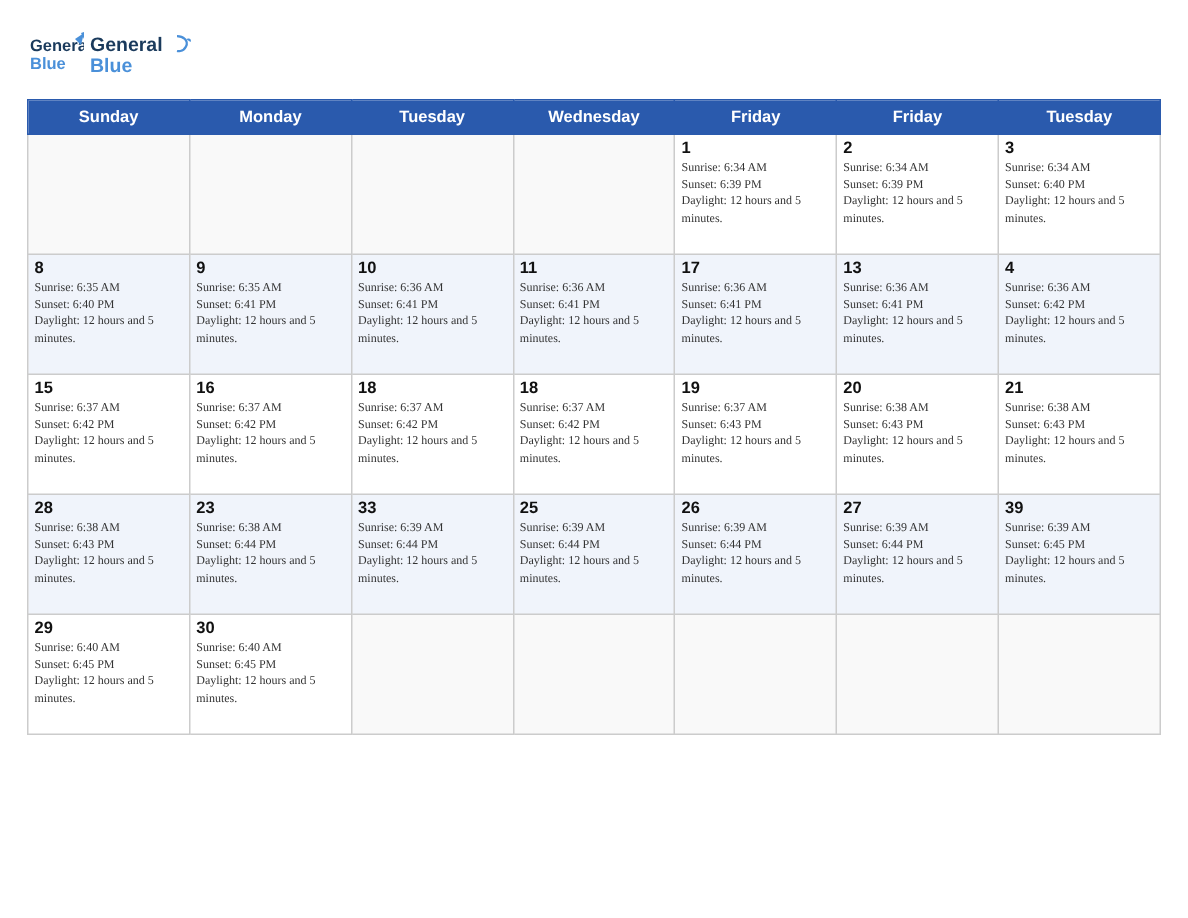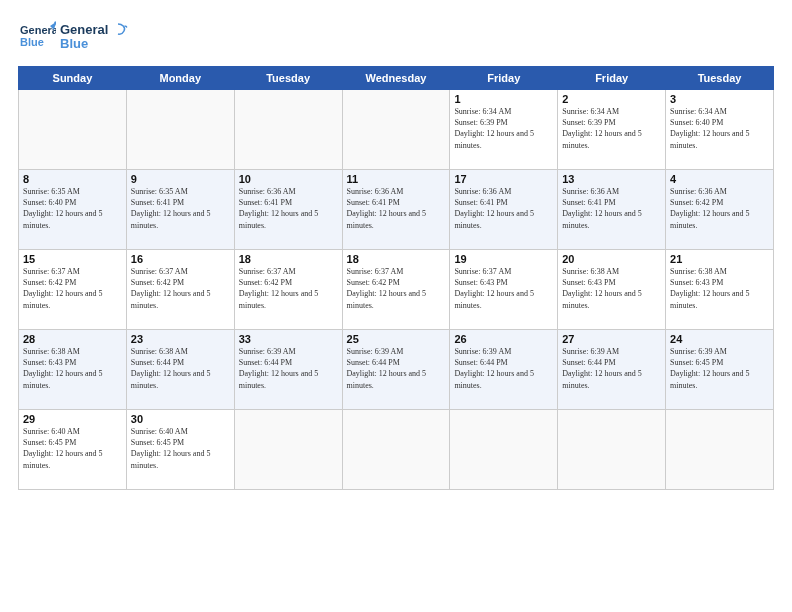--- a/index.html
+++ b/index.html
@@ -228,21 +228,21 @@
           </td>
           <td>
             <span class="day-num">26</span>
 <div class="day-info">Sunrise: 6:39 AM<br>Sunset: 6:44 PM<br>Daylight: 12 hours and 5 minutes.</div>
           </td>
           <td>
             <span class="day-num">27</span>
 <div class="day-info">Sunrise: 6:39 AM<br>Sunset: 6:44 PM<br>Daylight: 12 hours and 5 minutes.</div>
           </td>
           <td>
-            <span class="day-num">24</span>
+            <span class="day-num">39</span>
 <div class="day-info">Sunrise: 6:39 AM<br>Sunset: 6:45 PM<br>Daylight: 12 hours and 5 minutes.</div>
           </td>
         </tr>
         <tr class="last-row">
           <td>
             <span class="day-num">29</span>
 <div class="day-info">Sunrise: 6:40 AM<br>Sunset: 6:45 PM<br>Daylight: 12 hours and 5 minutes.</div>
           </td>
           <td>
             <span class="day-num">30</span>

